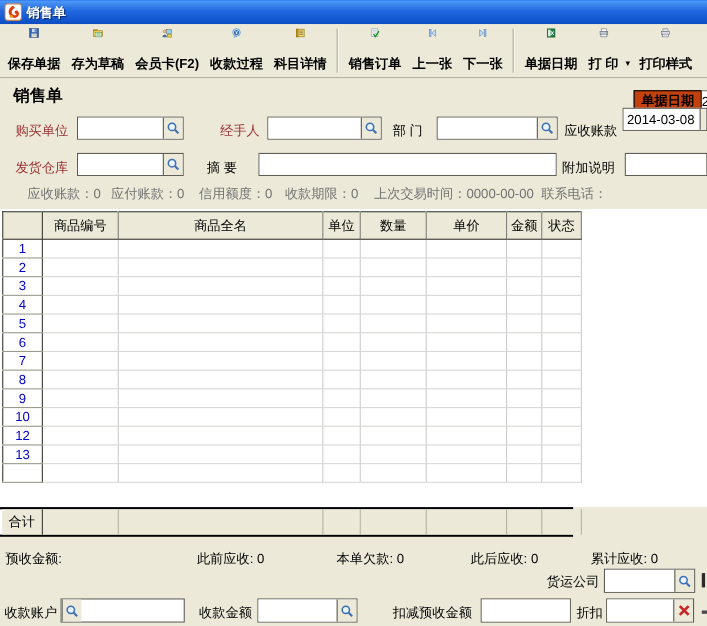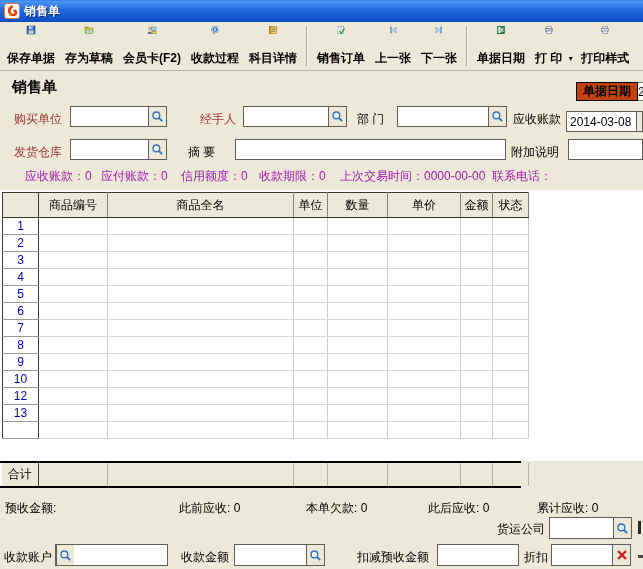--- a/index.html
+++ b/index.html
@@ -41,21 +41,21 @@
     background:#c2410c; border:1px solid #000; font-weight:bold;
     display:flex; align-items:center; justify-content:center; font-size:12px;
   }
   .doc-date-partial {
     position:absolute; left:638px; top:82px; width:5px; height:19px;
     background:#fff; border-top:1px solid #7a7a6e; border-bottom:1px solid #7a7a6e;
     overflow:hidden; font-size:12px; line-height:18px;
   }
   .flabel { position:absolute; font-size:12px; white-space:nowrap; }
   .maroon { color:#993333; }
-  .green-row span { position:absolute; color:#a21caf; font-size:12px; white-space:nowrap; }
+  .green-row span { position:absolute; color:#737373; font-size:12px; white-space:nowrap; }
 
   
   .lookup {
     position:absolute; height:21px; background:#fff;
     border:1px solid #5f5e56; display:flex; align-items:stretch;
   }
   .lookup input {
     flex:1; min-width:0; border:0; outline:0; padding:1px 3px;
     font-family:"Liberation Sans","DejaVu Sans",sans-serif; font-size:12px; background:#fff;
   }
@@ -270,21 +270,21 @@
     <input style="">
     <div class="sidebtn">
       <svg width="13" height="13" viewBox="0 0 14 14">
         <circle cx="5.8" cy="5.8" r="3.6" fill="#eaf4ff" stroke="#3b6fb8" stroke-width="1.5"></circle>
         <line x1="8.6" y1="8.6" x2="12" y2="12" stroke="#3b6fb8" stroke-width="2"></line>
       </svg>
     </div>
   </div>
 
   <span class="flabel" style="left:513px; top:111px;">应收账款</span>
-  <div class="lookup" style="left:566px; top:111px; width:77px;">
+  <div class="lookup" style="left:566px; top:98px; width:77px;">
     <input value="2014-03-08" style="">
     <div class="sliver"></div>
   </div>
 
   <span class="flabel maroon" style="left:14px; top:144px;">发货仓库</span>
   <div class="lookup" style="left:70px; top:139px; width:97px;">
     <input style="">
     <div class="sidebtn">
       <svg width="13" height="13" viewBox="0 0 14 14">
         <circle cx="5.8" cy="5.8" r="3.6" fill="#eaf4ff" stroke="#3b6fb8" stroke-width="1.5"></circle>

